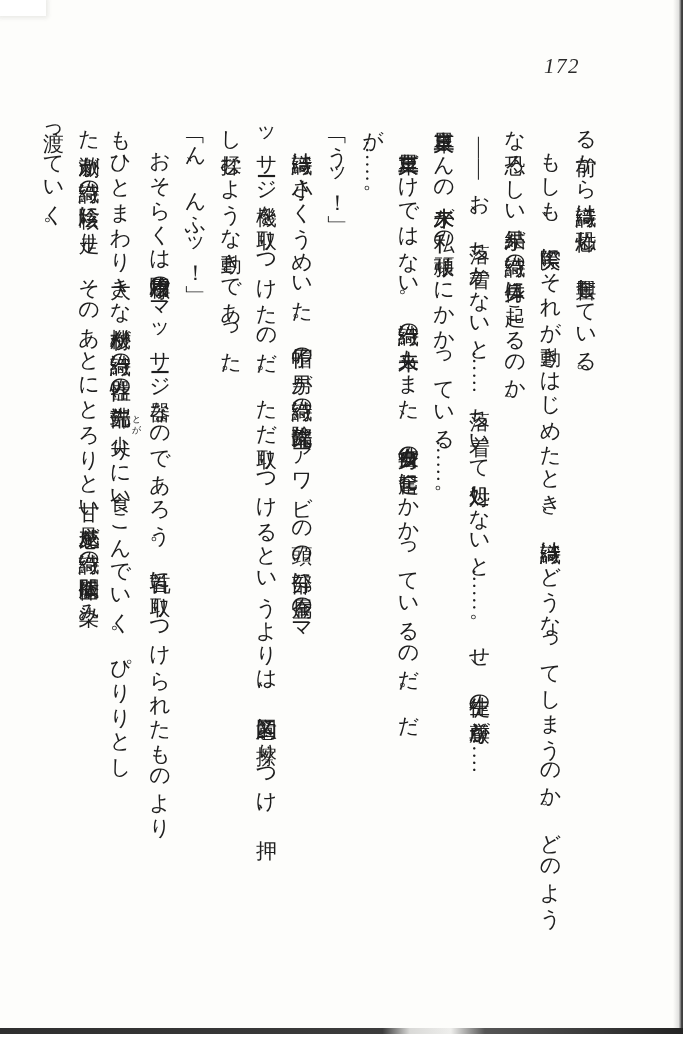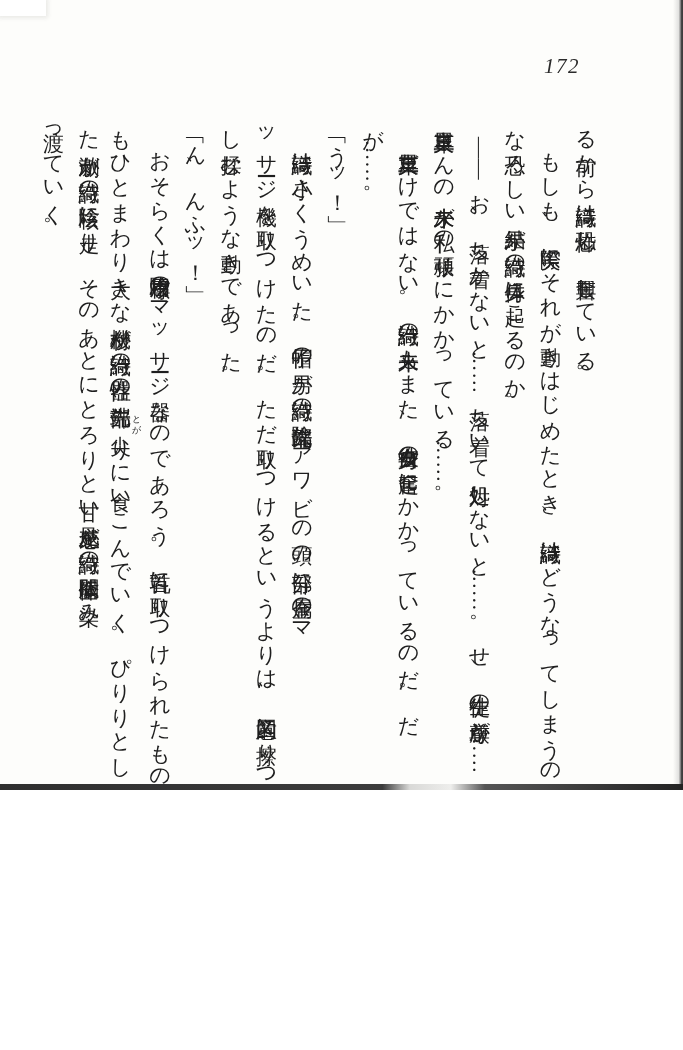--- a/index.html
+++ b/index.html
@@ -3,21 +3,21 @@
 <meta charset="utf-8">
 <style>
   html, body {
     margin: 0;
     padding: 0;
     background: #ffffff;
   }
   .page {
     position: relative;
     width: 683px;
-    height: 790px;
+    height: 1034px;
     background: #fdfdfb;
     overflow: hidden;
     font-family: "Liberation Serif", "DejaVu Serif", serif;
   }
   .page-number {
     position: absolute;
     top: 54px;
     left: 544px;
     font-size: 21px;
     font-style: italic;

